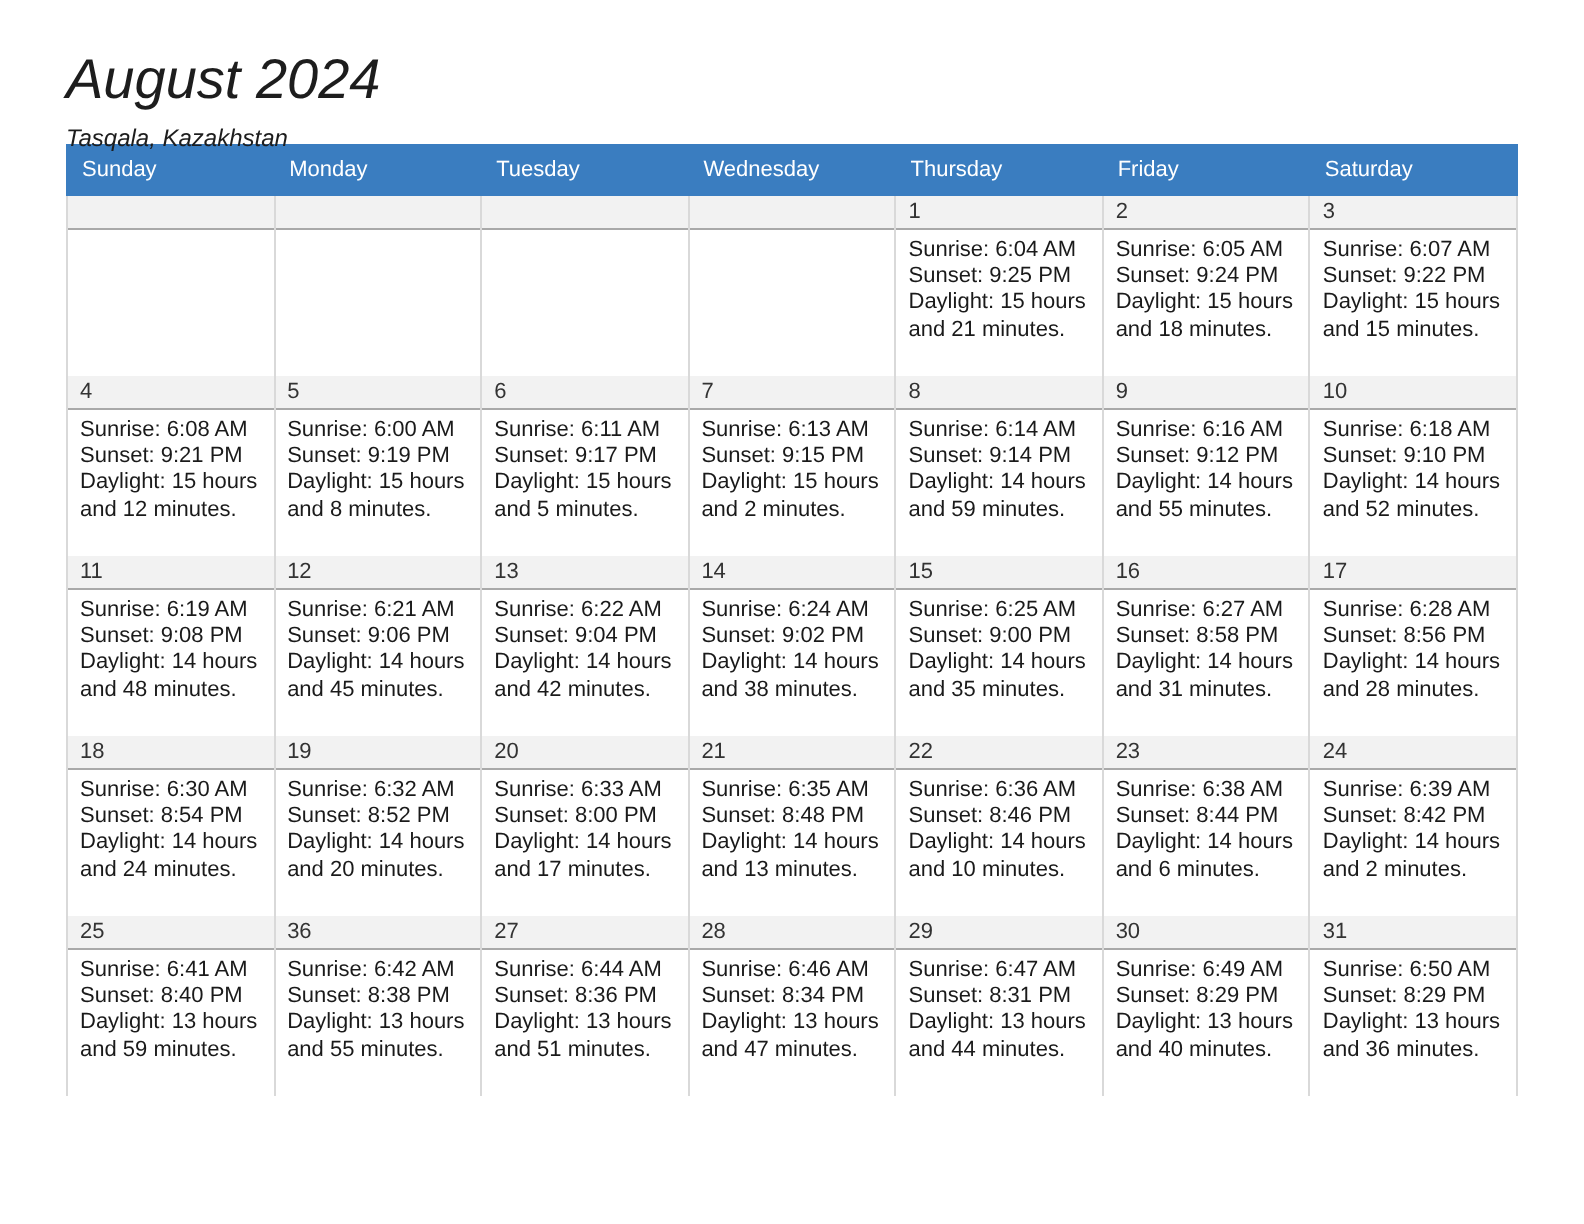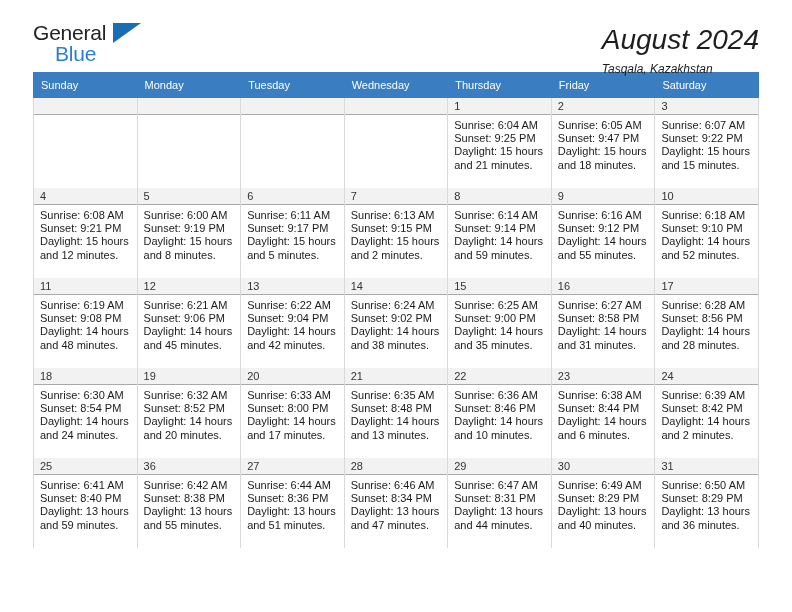--- a/index.html
+++ b/index.html
@@ -142,25 +142,20 @@
   .cell-lines div {
     white-space: nowrap;
   }
 </style>
 </head>
 <body>
 
 <div class="page">
 
   <div class="header">
-    <div class="brand">
-      <span class="brand-general">General</span>
-      <span class="brand-flag"></span>
-      <span class="brand-blue">Blue</span>
-    </div>
     <div class="title-block">
       <h1 class="cal-title">August 2024</h1>
       <p class="cal-subtitle">Tasqala, Kazakhstan</p>
     </div>
   </div>
 
   <table class="calendar">
     <thead>
       <tr>
         <th>Sunday</th>
@@ -203,21 +198,21 @@
                 <div>Daylight: 15 hours</div>
                 <div>and 21 minutes.</div>
               </div>
             </div>
           </td>
           <td>
             <div class="cell filled">
               <div class="daynum-bar">2</div>
               <div class="cell-lines">
                 <div>Sunrise: 6:05 AM</div>
-                <div>Sunset: 9:47 PM</div>
+                <div>Sunset: 9:24 PM</div>
                 <div>Daylight: 15 hours</div>
                 <div>and 18 minutes.</div>
               </div>
             </div>
           </td>
           <td>
             <div class="cell filled">
               <div class="daynum-bar">3</div>
               <div class="cell-lines">
                 <div>Sunrise: 6:07 AM</div>

